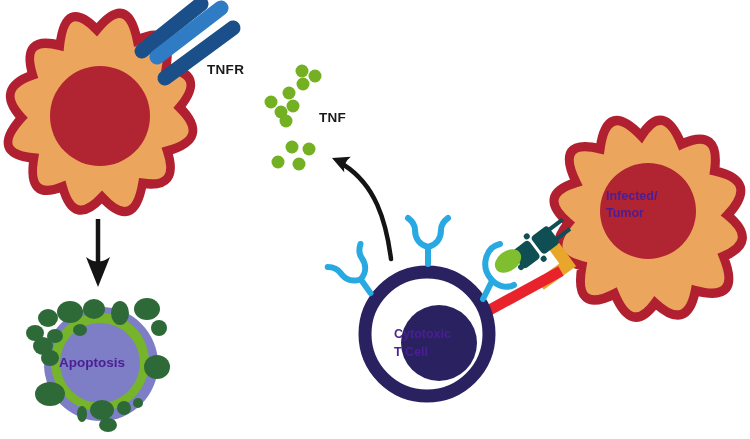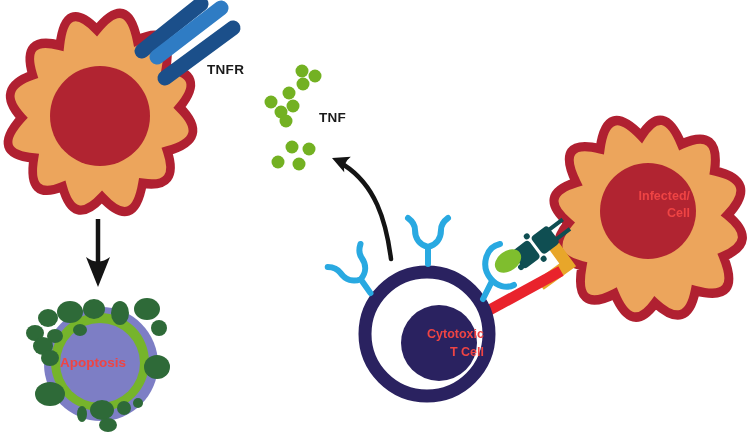--- a/index.html
+++ b/index.html
@@ -3,24 +3,24 @@
 <meta charset="utf-8">
 <style>
   html,body{margin:0;padding:0;background:#fff;}
   .stage{
     position:relative;width:750px;height:439px;background:#fff;overflow:hidden;
     font-family:"Liberation Sans",sans-serif;
   }
   .stage svg{position:absolute;left:0;top:0;}
   .lbl{position:absolute;font-weight:bold;white-space:pre;}
   .lbl-dark{color:#1a1a1a;font-size:13.5px;letter-spacing:.3px;text-align:right;}
-  .lbl-white{color:#ef4444;text-align:right;white-space:normal;}
+  .lbl-white{color:#4c1d95;text-align:left;white-space:normal;}
   .lbl-cyto{left:394px;top:325px;width:90px;font-size:12.5px;line-height:18px;}
   .lbl-infected{left:606px;top:188px;width:84px;font-size:12.5px;line-height:17px;}
-  .lbl-apoptosis{left:42px;top:355px;width:84px;font-size:13.5px;}
+  .lbl-apoptosis{left:59px;top:355px;width:84px;font-size:13.5px;}
   .lbl-tnfr{left:207px;top:62px;}
   .lbl-tnf{left:319px;top:110px;}
 </style>
 </head>
 <body>
 
 <div class="stage">
 
   <svg width="750" height="439" viewBox="0 0 750 439">
     <defs>
@@ -131,18 +131,18 @@
 
   <div class="lbl lbl-dark lbl-tnf">TNF</div>
 
   <div class="lbl lbl-white lbl-cyto">
     <div>Cytotoxic</div>
     <div>T Cell</div>
   </div>
 
   <div class="lbl lbl-white lbl-infected">
     <div>Infected/</div>
-    <div>Cell</div>
+    <div>Tumor</div>
   </div>
 
   <div class="lbl lbl-white lbl-apoptosis">Apoptosis</div>
 
 </div>
 
 </body></html>

